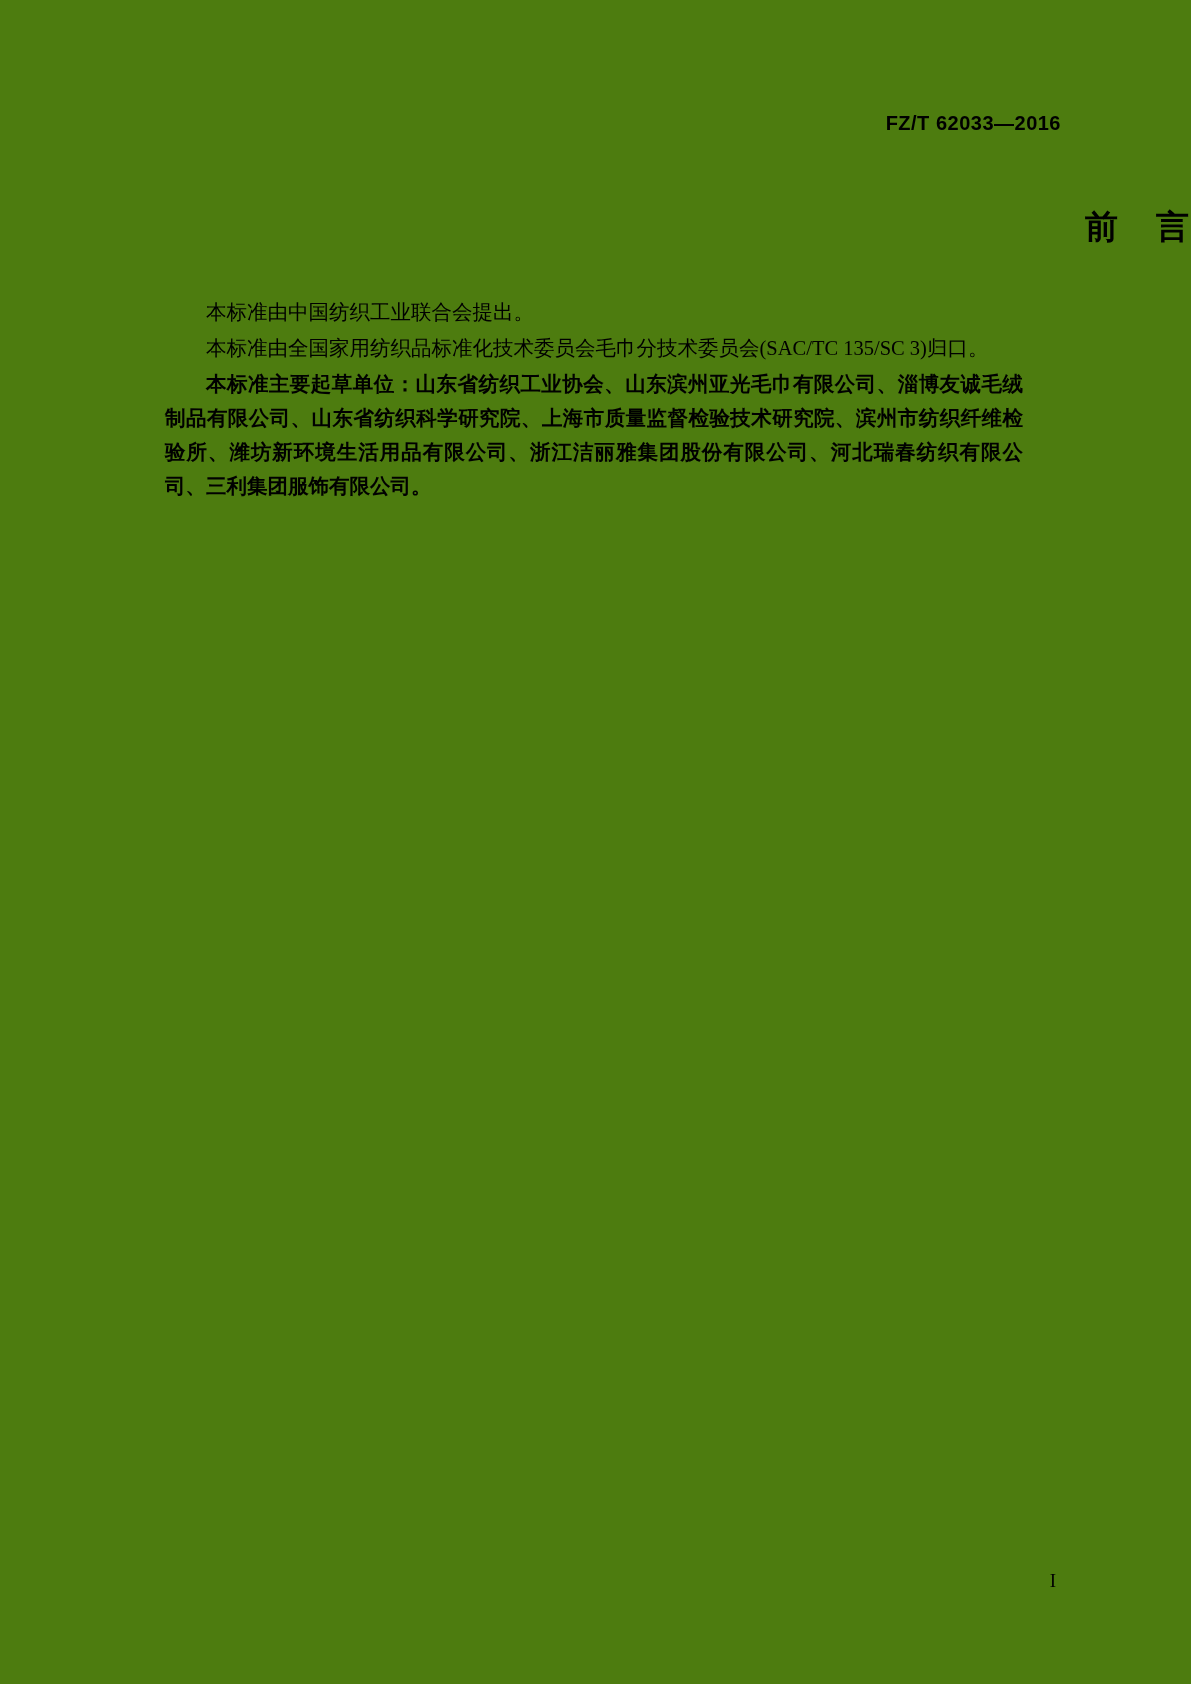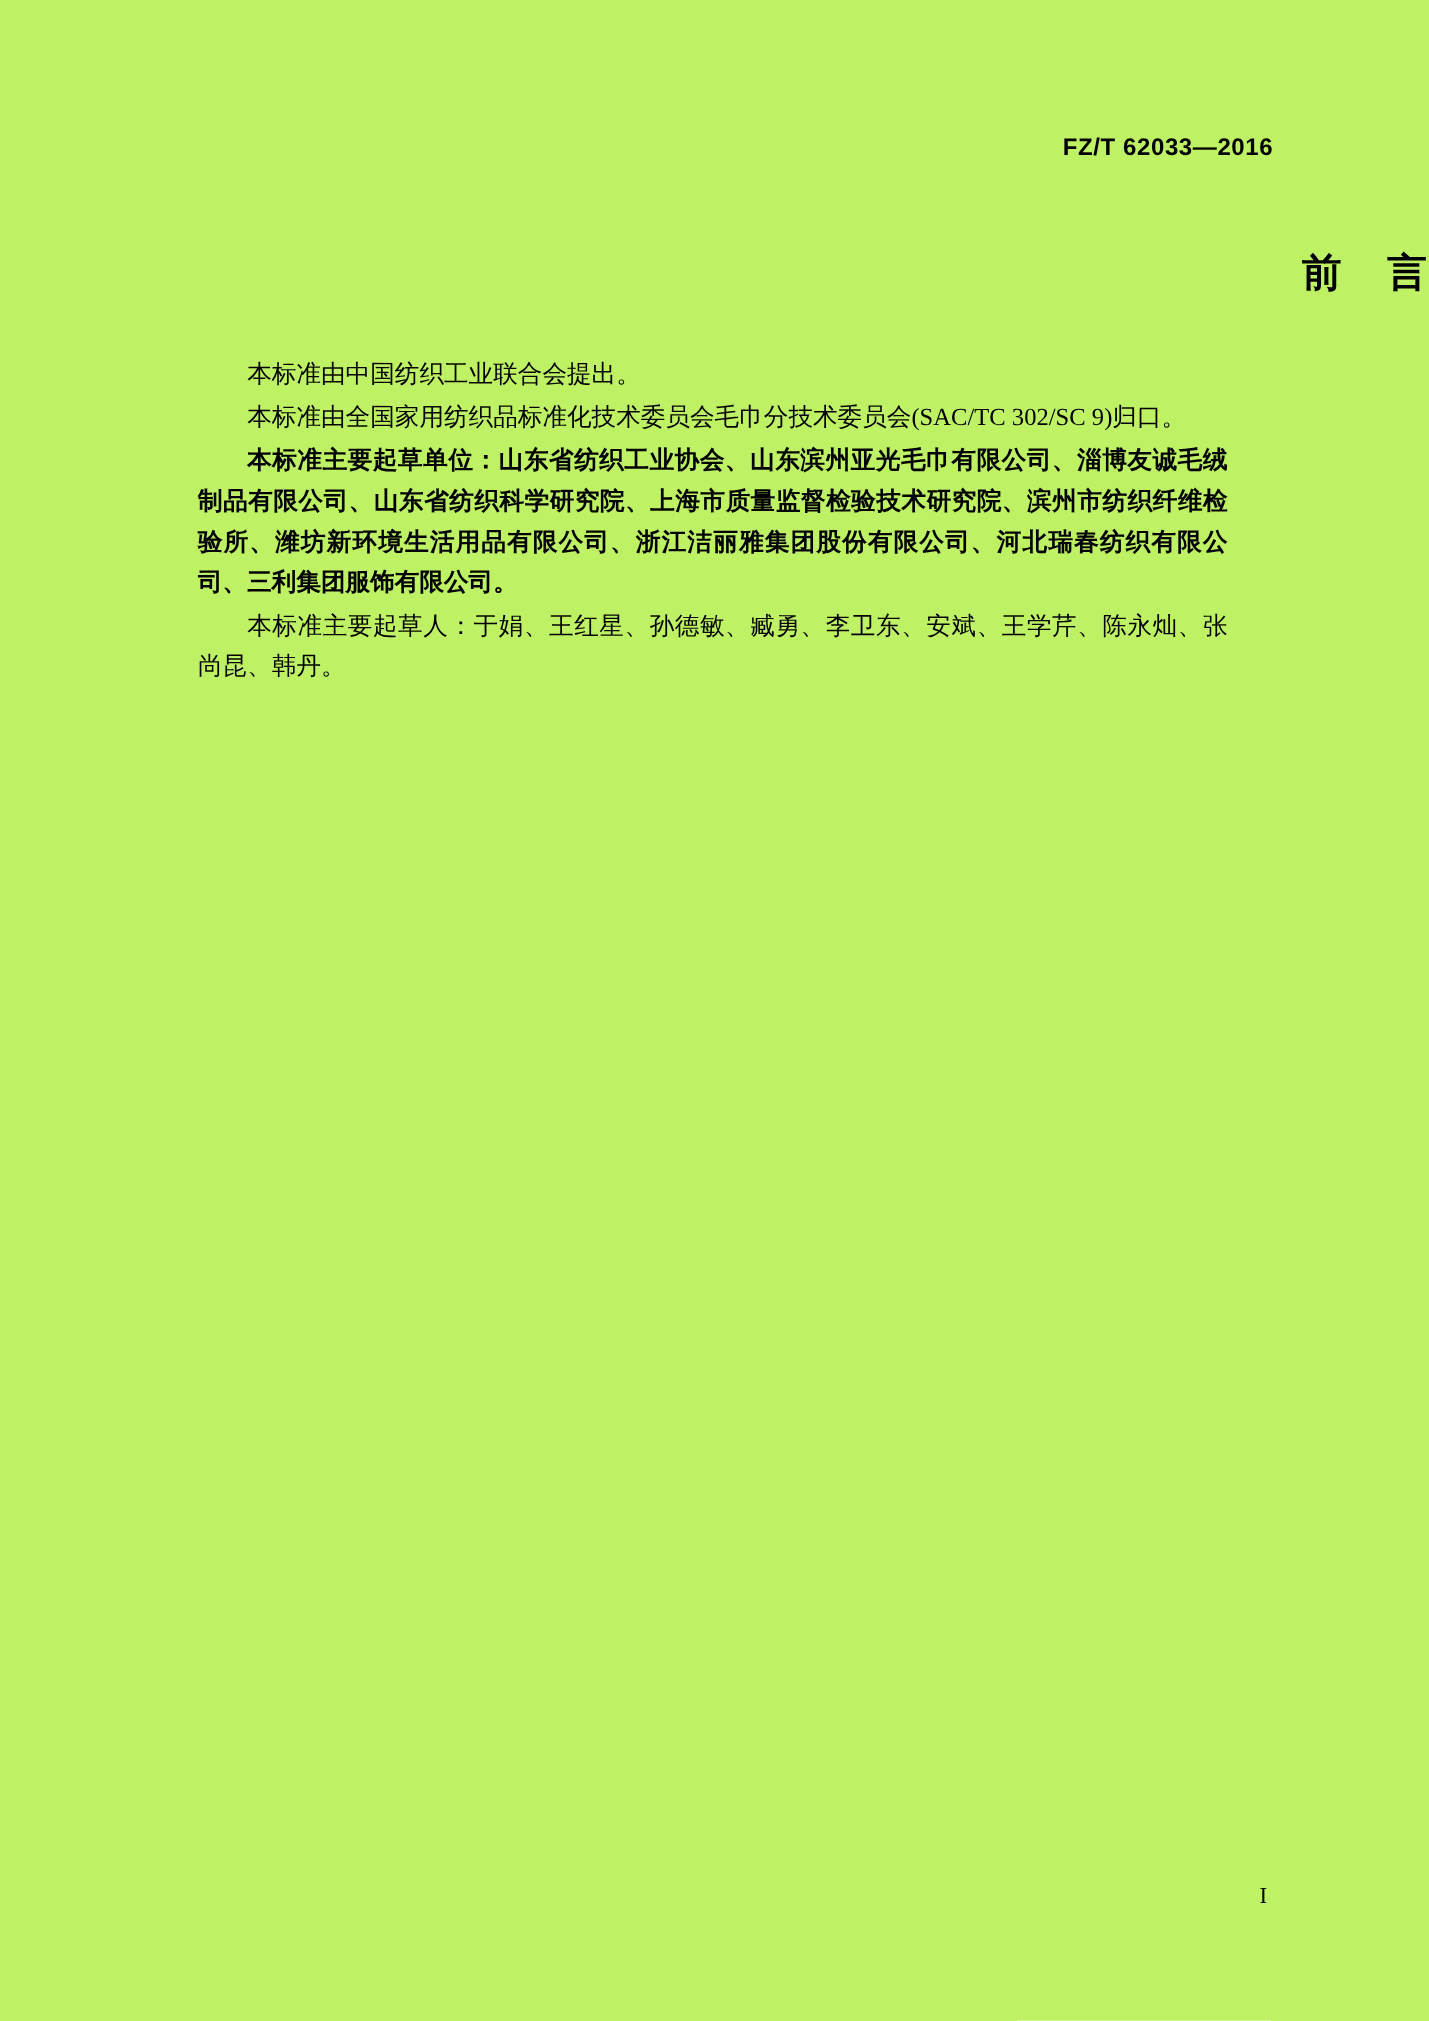--- a/index.html
+++ b/index.html
@@ -4,21 +4,21 @@
 <style>
   html, body {
     margin: 0;
     padding: 0;
     background: #ffffff;
   }
   .page {
     position: relative;
     width: 1191px;
     height: 1684px;
-    background: #bef264;
+    background: #4d7c0f;
     font-family: "Liberation Serif", "DejaVu Serif", serif;
     color: #000000;
     overflow: hidden;
   }
   .header-std-no {
     position: absolute;
     top: 112px;
     right: 130px;
     font-family: "Liberation Sans", sans-serif;
     font-weight: bold;
@@ -73,20 +73,19 @@
 <div class="page">
 
   <div class="header-std-no">FZ/T 62033—2016</div>
 
   <div class="doc-title">
     <span>前</span><span class="gap"></span><span>言</span>
   </div>
 
   <div class="body-block">
     <p class="para">本标准由中国纺织工业联合会提出。</p>
-    <p class="para">本标准由全国家用纺织品标准化技术委员会毛巾分技术委员会(SAC/TC 302/SC 9)归口。</p>
+    <p class="para">本标准由全国家用纺织品标准化技术委员会毛巾分技术委员会(SAC/TC 135/SC 3)归口。</p>
     <p class="para multiline">本标准主要起草单位：山东省纺织工业协会、山东滨州亚光毛巾有限公司、淄博友诚毛绒制品有限公司、山东省纺织科学研究院、上海市质量监督检验技术研究院、滨州市纺织纤维检验所、潍坊新环境生活用品有限公司、浙江洁丽雅集团股份有限公司、河北瑞春纺织有限公司、三利集团服饰有限公司。</p>
-    <p class="para">本标准主要起草人：于娟、王红星、孙德敏、臧勇、李卫东、安斌、王学芹、陈永灿、张尚昆、韩丹。</p>
   </div>
 
   <div class="page-number">I</div>
 
 </div>
 
 </body></html>

